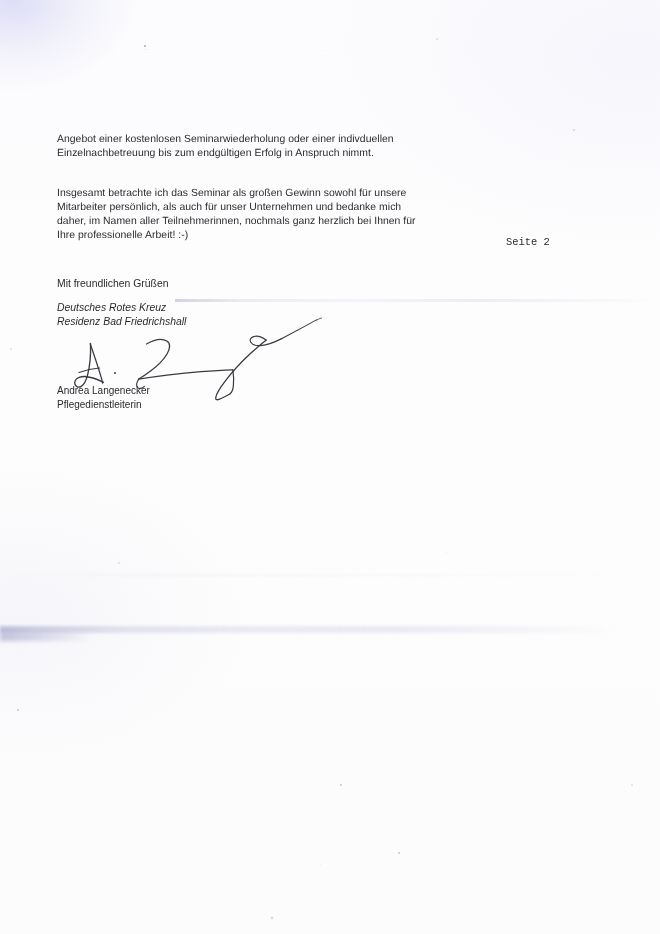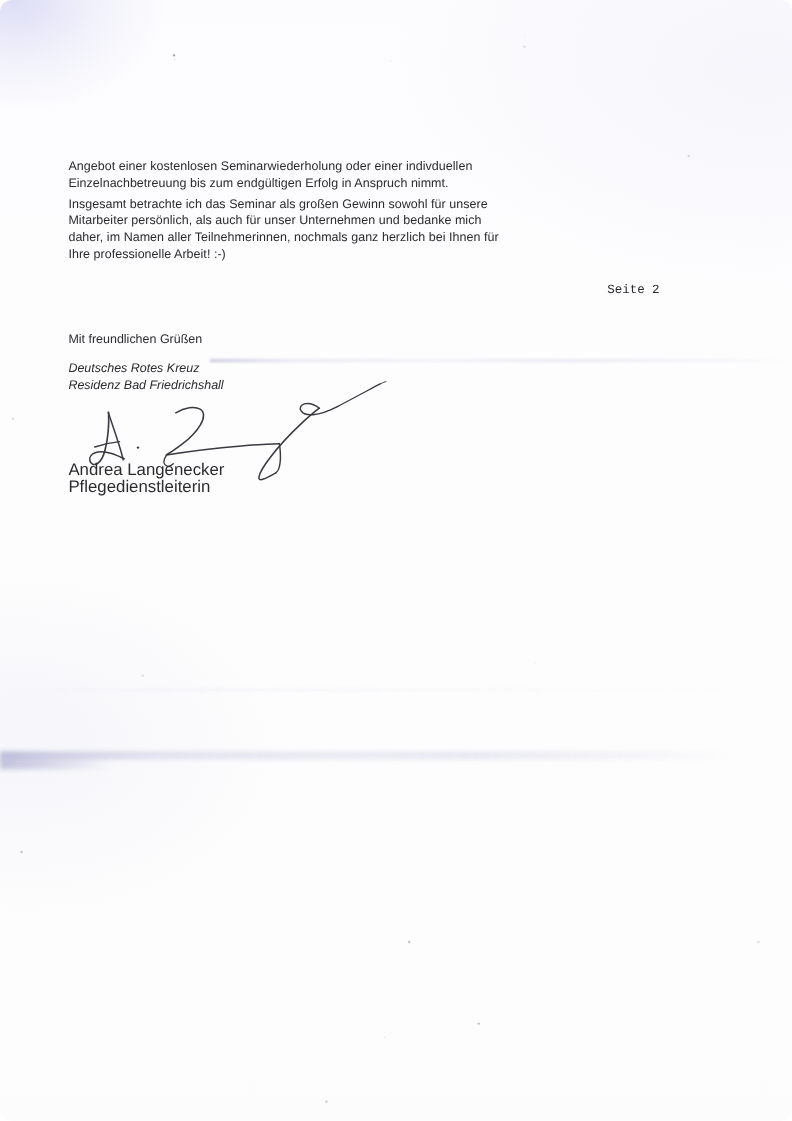--- a/index.html
+++ b/index.html
@@ -9,21 +9,20 @@
     background: #ffffff;
   }
 
   #page {
     position: relative;
     width: 660px;
     height: 934px;
     overflow: hidden;
     background: #fdfdfe;
     font-family: "Liberation Sans", sans-serif;
-    border-radius: 10px;
     -webkit-font-smoothing: antialiased;
   }
 
   
 
   .paper-base {
     position: absolute;
     inset: 0;
     background:
       radial-gradient(ellipse 160px 120px at 2% 0%,
@@ -120,21 +119,21 @@
     left: 57px;
     color: #2b2b2f;
     font-size: 10.4px;
     line-height: 14.1px;
     letter-spacing: 0.04px;
     white-space: pre-line;
     text-rendering: geometricPrecision;
   }
 
   #para-1 { top: 133px; width: 470px; }
-  #para-2 { top: 164px; width: 470px; }
+  #para-2 { top: 187px; width: 470px; }
 
   #page-number {
     position: absolute;
     left: 506px;
     top: 235px;
     color: #2b2b2f;
     font-size: 10.4px;
     line-height: 14.1px;
     font-family: Liberation Mono, monospace;
   }
@@ -159,21 +158,21 @@
     white-space: pre-line;
     font-style: italic;
   }
 
   #signer-block {
     position: absolute;
     left: 57px;
     top: 384px;
     width: 300px;
     color: #2b2b2f;
-    font-size: 14px;
+    font-size: 10px;
     line-height: 14.3px;
     white-space: pre-line;
   }
 
   
 
   #signature {
     position: absolute;
     left: 60px;
     top: 310px;

